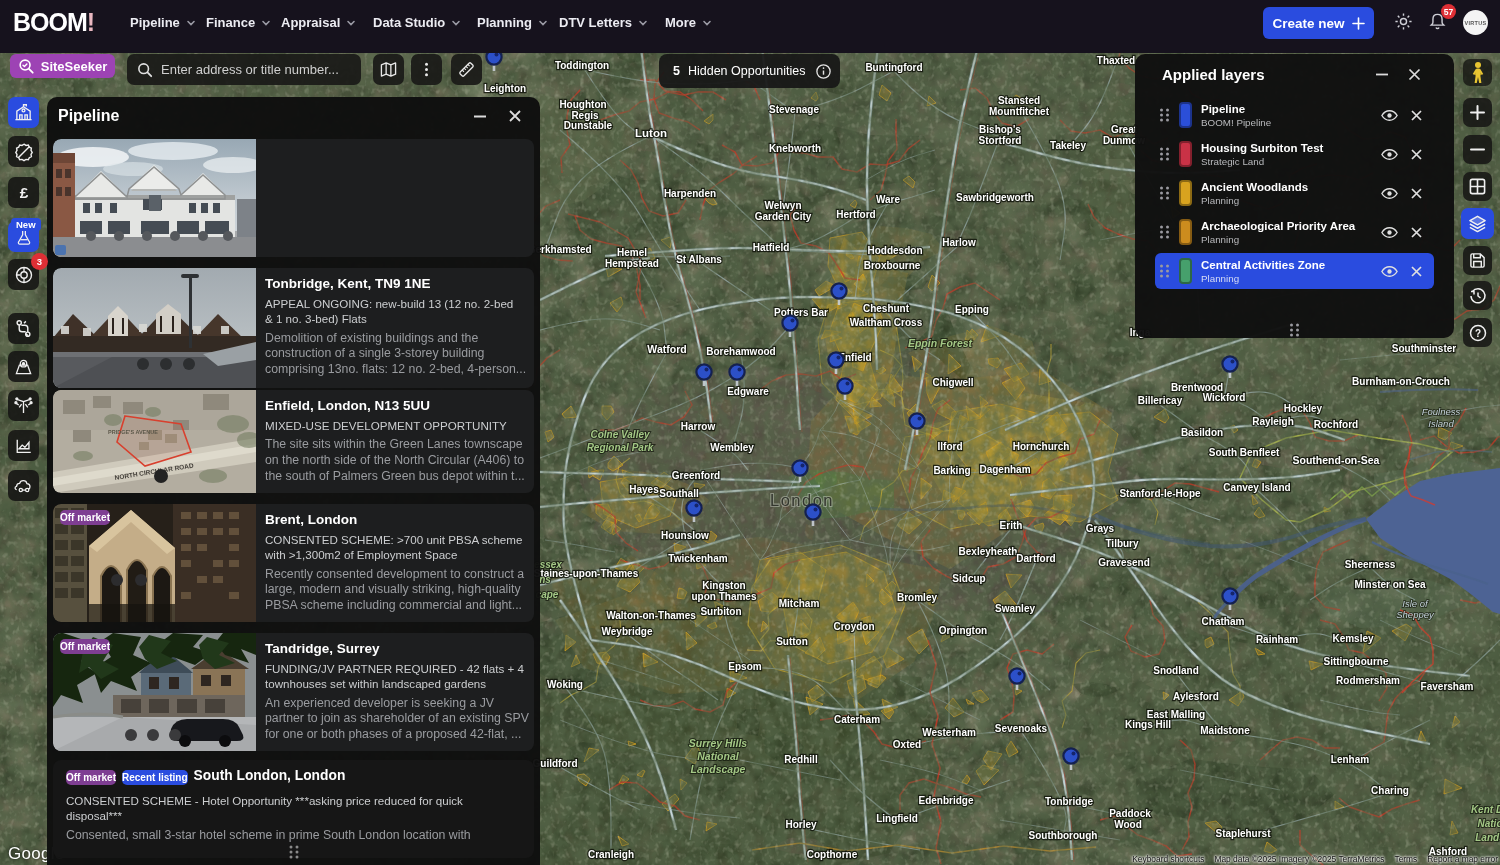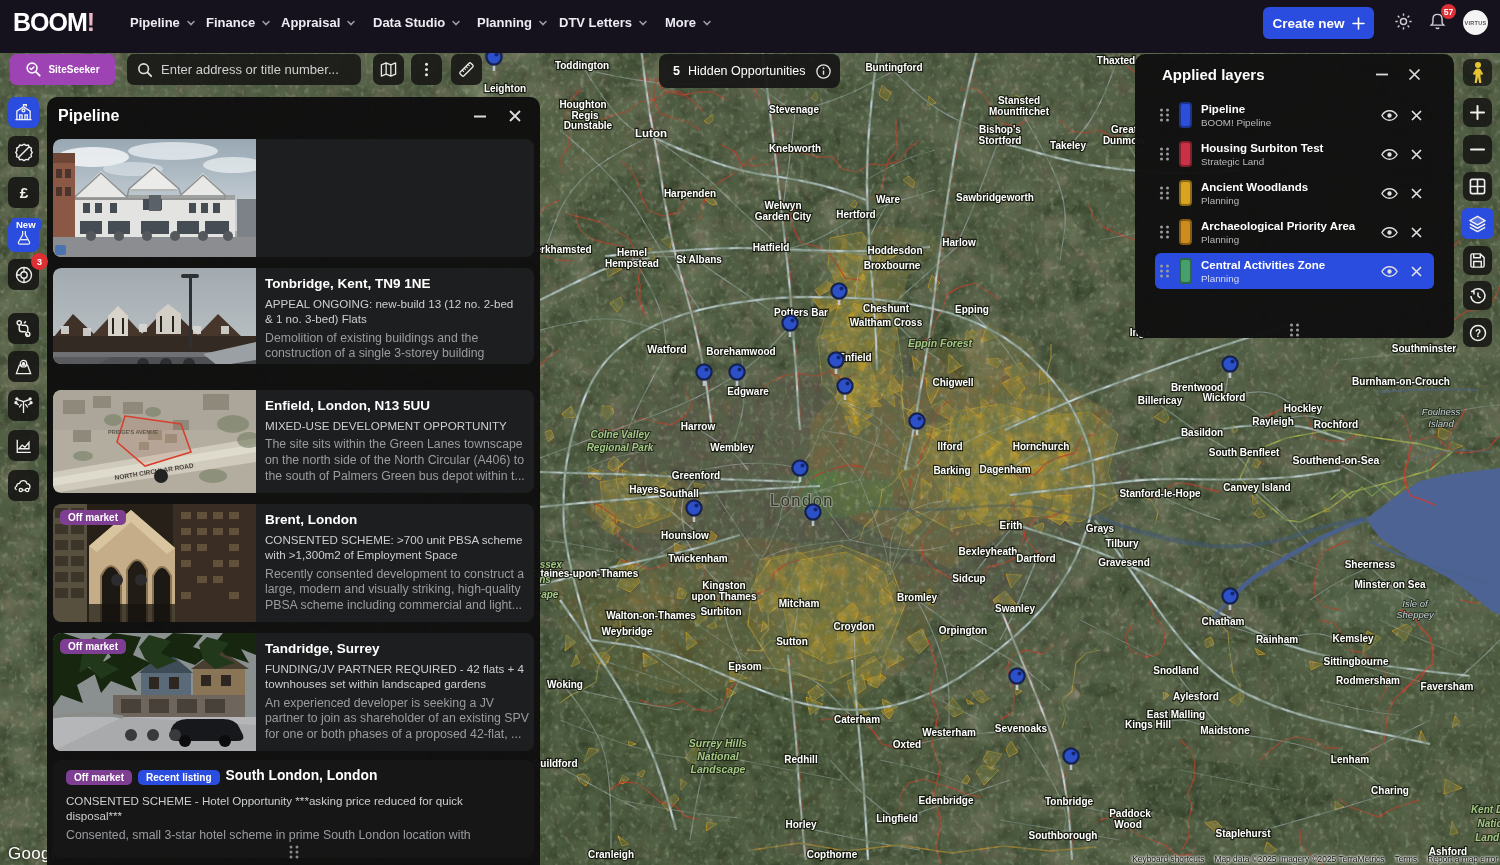--- a/index.html
+++ b/index.html
@@ -8,41 +8,41 @@
 
 #nav{position:absolute;left:0;top:0;width:1500px;height:53px;background:#16121d;z-index:30}
 .logo{position:absolute;left:13px;top:8px;font-weight:900;font-size:25px;color:#fff;letter-spacing:-1px}
 .logo i{font-style:normal;color:#e9b7c0}
 .mi{position:absolute;top:15px;display:flex;align-items:center;color:#ececf2;font-size:13px;font-weight:600;white-space:nowrap}
 .mi svg{margin-left:6px}
 #createnew{position:absolute;left:1263px;top:7px;width:111px;height:32px;background:#2a4cdf;border-radius:6px;color:#fff;font-size:13.5px;font-weight:600;display:flex;align-items:center;justify-content:center;gap:7px}
 .nico{position:absolute;top:12px;color:#d6d6dd}
 #bellbadge{position:absolute;left:1441px;top:4px;min-width:15px;height:15px;background:#de2f35;border-radius:8px;color:#fff;font-size:8.5px;font-weight:700;display:flex;align-items:center;justify-content:center;padding:0 2px;z-index:32}
 #avatar{position:absolute;left:1463px;top:10px;width:25px;height:25px;border-radius:50%;background:#f4f4f4;display:flex;align-items:center;justify-content:center;color:#555;font-size:5.5px;font-weight:800;letter-spacing:.3px}
-#siteseeker{position:absolute;left:10px;top:54px;width:105px;height:31px;background:#9d43b4;border-radius:6px;color:#fff;font-weight:700;font-size:10px;display:flex;align-items:center;justify-content:center;gap:6px;z-index:20}
+#siteseeker{position:absolute;left:10px;top:54px;width:105px;height:24px;background:#9d43b4;border-radius:6px;color:#fff;font-weight:700;font-size:13px;display:flex;align-items:center;justify-content:center;gap:6px;z-index:20}
 #searchbox{position:absolute;left:127px;top:54px;width:234px;height:31px;background:rgba(26,26,24,0.93);border-radius:7px;color:#cfcfcf;font-size:13px;display:flex;align-items:center;padding-left:10px;gap:8px;z-index:20}
 .sqbtn{position:absolute;top:54px;width:31px;height:31px;background:rgba(26,26,24,0.93);border-radius:7px;display:flex;align-items:center;justify-content:center;z-index:20}
 
 .rl{position:absolute;left:8px;width:31px;height:31px;border-radius:7px;background:rgba(24,24,22,0.92);display:flex;align-items:center;justify-content:center;z-index:25}
 .rl.blue{background:#2a4cdf}
 #newtag{position:absolute;left:11px;top:218px;background:#2a4cdf;border-radius:4px;color:#fff;font-size:9.5px;font-weight:700;padding:1px 5px;z-index:26}
 #railbadge{position:absolute;left:31px;top:253px;width:17px;height:17px;background:#de2f35;border-radius:9px;color:#fff;font-size:9.5px;font-weight:700;display:flex;align-items:center;justify-content:center;z-index:26}
 
 #pill{position:absolute;left:659px;top:54px;width:181px;height:34px;background:rgba(23,23,23,0.93);border-radius:8px;color:#fff;display:flex;align-items:center;padding-left:14px;gap:8px;font-size:12.5px;font-weight:700;z-index:20;white-space:nowrap}
 
 #pipeline{position:absolute;left:47px;top:97px;width:493px;height:768px;background:rgba(14,14,14,0.97);border-radius:10px 10px 0 0;z-index:22;overflow:hidden}
 #pipehead{display:flex;align-items:center;height:38px;padding:0 16px 0 11px}
 #pipehead .t{color:#fff;font-size:16px;font-weight:700;flex:1}
 .card{position:absolute;left:6px;width:481px;background:#1d1e1f;border-radius:8px;display:flex;overflow:hidden}
 .cimg{width:203px;flex:none;position:relative;overflow:hidden;border-radius:8px 0 0 8px}
 .ctxt{padding:6px 4px 0 9px;overflow:hidden;flex:1}
 .ct{color:#fff;font-size:13.5px;font-weight:700;line-height:20px;margin-bottom:2px}
 .cs{color:#ccced0;font-size:11.6px;line-height:15.4px;margin-bottom:4px}
 .cb{color:#9a9ca0;font-size:12.3px;line-height:15.6px;overflow:hidden}
-.badge{position:absolute;background:#7e3e92;border-radius:5px;color:#fff;font-size:10px;font-weight:700;padding:2px 8px;z-index:3}
+.badge{position:absolute;background:#7e3e92;border-radius:5px;color:#fff;font-size:10px;font-weight:700;padding:2px 0;z-index:3}
 .badge.blue{background:#2a4cdf}
 
 #layers{position:absolute;left:1135px;top:54px;width:319px;height:284px;background:rgba(16,16,16,0.97);border-radius:10px;z-index:22;padding:0 20px}
 #layhead{display:flex;align-items:center;height:40px;padding:0 11px 0 7px}
 #layhead .t{color:#fff;font-size:15px;font-weight:700;flex:1}
 .lrow{position:relative;height:36px;margin:3px 0;display:flex;align-items:center;border-radius:6px;padding-left:3px}
 .lrow.sel{background:#2a4cdf}
 .chip{width:13px;height:26px;border-radius:4px;margin:0 9px 0 8px;border:2.5px solid rgba(0,0,0,0.35);flex:none}
 .lt{flex:1}
 .lt .a{color:#fff;font-size:11.5px;font-weight:700;line-height:15px}
@@ -1173,21 +1173,21 @@
               <circle cx="38" cy="97" r="5"></circle>
               <circle cx="66" cy="97" r="5"></circle>
               <circle cx="94" cy="97" r="5"></circle>
               <circle cx="122" cy="97" r="5"></circle>
               <circle cx="150" cy="97" r="5"></circle>
               <circle cx="175" cy="97" r="5"></circle>
             </g>
 <rect x="2" y="106" width="11" height="10" rx="2" fill="#3f6fb5" opacity="0.85"></rect>
 </svg></div>
 </div>
-      <div class="card" style="top:171px;height:96px">
+      <div class="card" style="top:171px;height:120px">
 <div class="cimg"><svg width="203" height="120" viewBox="0 0 203 120">
 <defs>
               <linearGradient id="sky2" x1="0" y1="0" x2="0" y2="1">
                 <stop offset="0" stop-color="#a2aab0"></stop>
                 <stop offset="1" stop-color="#c6ccce"></stop>
               </linearGradient>
             </defs>
 <rect width="203" height="120" fill="url(#sky2)"></rect>
 <rect x="0" y="78" width="203" height="42" fill="#585a5e"></rect>
 <polygon points="0,120 80,78 203,78 203,120" fill="#4e5054"></polygon>

